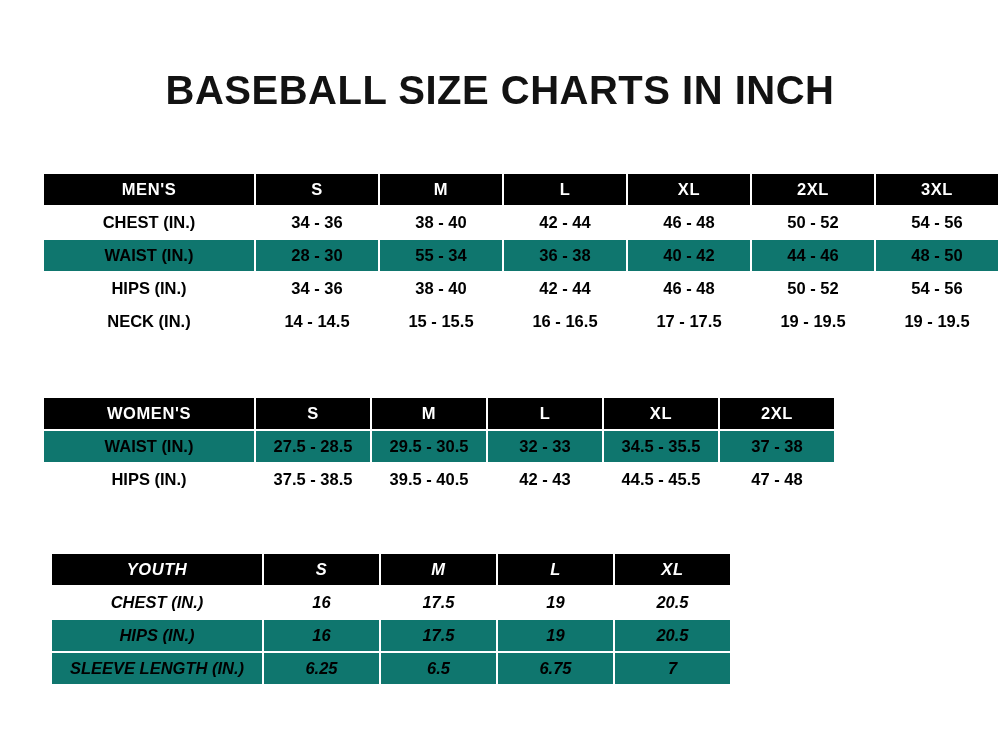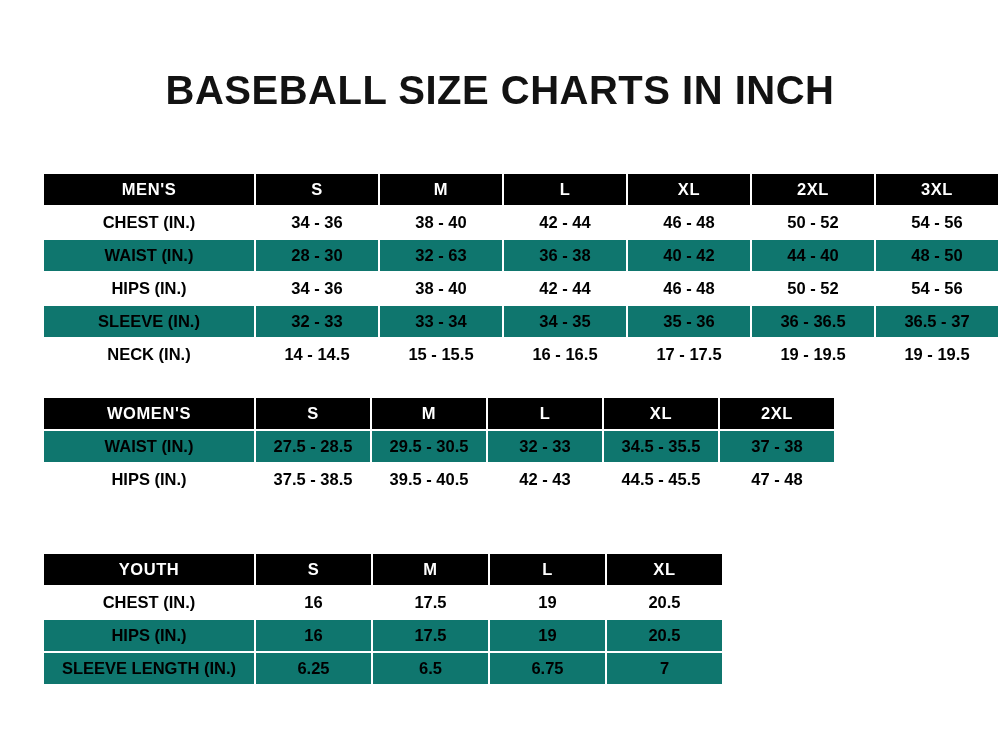--- a/index.html
+++ b/index.html
@@ -70,21 +70,21 @@
   table.size-table tbody tr.even td {
     background: #0f766e;
   }
   table.size-table tbody td {
     color: #000000;
   }
 
   
   #men-table   { top: 172px; left: 42px;  width: 906px; }
   #women-table { top: 396px; left: 42px;  width: 792px; }
-  #youth-table { top: 552px; left: 42px;  width: 682px; }
+  #youth-table { top: 552px; left: 50px;  width: 682px; font-style: italic; }
 
   
   .col-label-men   { width: 212px; }
   .col-men         { width: 124px; }
   .col-label-women { width: 212px; }
   .col-women       { width: 116px; }
   .col-label-youth { width: 212px; }
   .col-youth       { width: 117px; }
 </style>
 </head>
@@ -121,43 +121,34 @@
         <td>34 - 36</td>
         <td>38 - 40</td>
         <td>42 - 44</td>
         <td>46 - 48</td>
         <td>50 - 52</td>
         <td>54 - 56</td>
       </tr>
       <tr class="even">
         <td class="rowlabel">WAIST (IN.)</td>
         <td>28 - 30</td>
-        <td>32 - 63</td>
+        <td>55 - 34</td>
         <td>36 - 38</td>
         <td>40 - 42</td>
-        <td>44 - 40</td>
+        <td>44 - 46</td>
         <td>48 - 50</td>
       </tr>
       <tr class="odd">
         <td class="rowlabel">HIPS (IN.)</td>
         <td>34 - 36</td>
         <td>38 - 40</td>
         <td>42 - 44</td>
         <td>46 - 48</td>
         <td>50 - 52</td>
         <td>54 - 56</td>
-      </tr>
-      <tr class="even">
-        <td class="rowlabel">SLEEVE (IN.)</td>
-        <td>32 - 33</td>
-        <td>33 - 34</td>
-        <td>34 - 35</td>
-        <td>35 - 36</td>
-        <td>36 - 36.5</td>
-        <td>36.5 - 37</td>
       </tr>
       <tr class="odd">
         <td class="rowlabel">NECK (IN.)</td>
         <td>14 - 14.5</td>
         <td>15 - 15.5</td>
         <td>16 - 16.5</td>
         <td>17 - 17.5</td>
         <td>19 - 19.5</td>
         <td>19 - 19.5</td>
       </tr>

